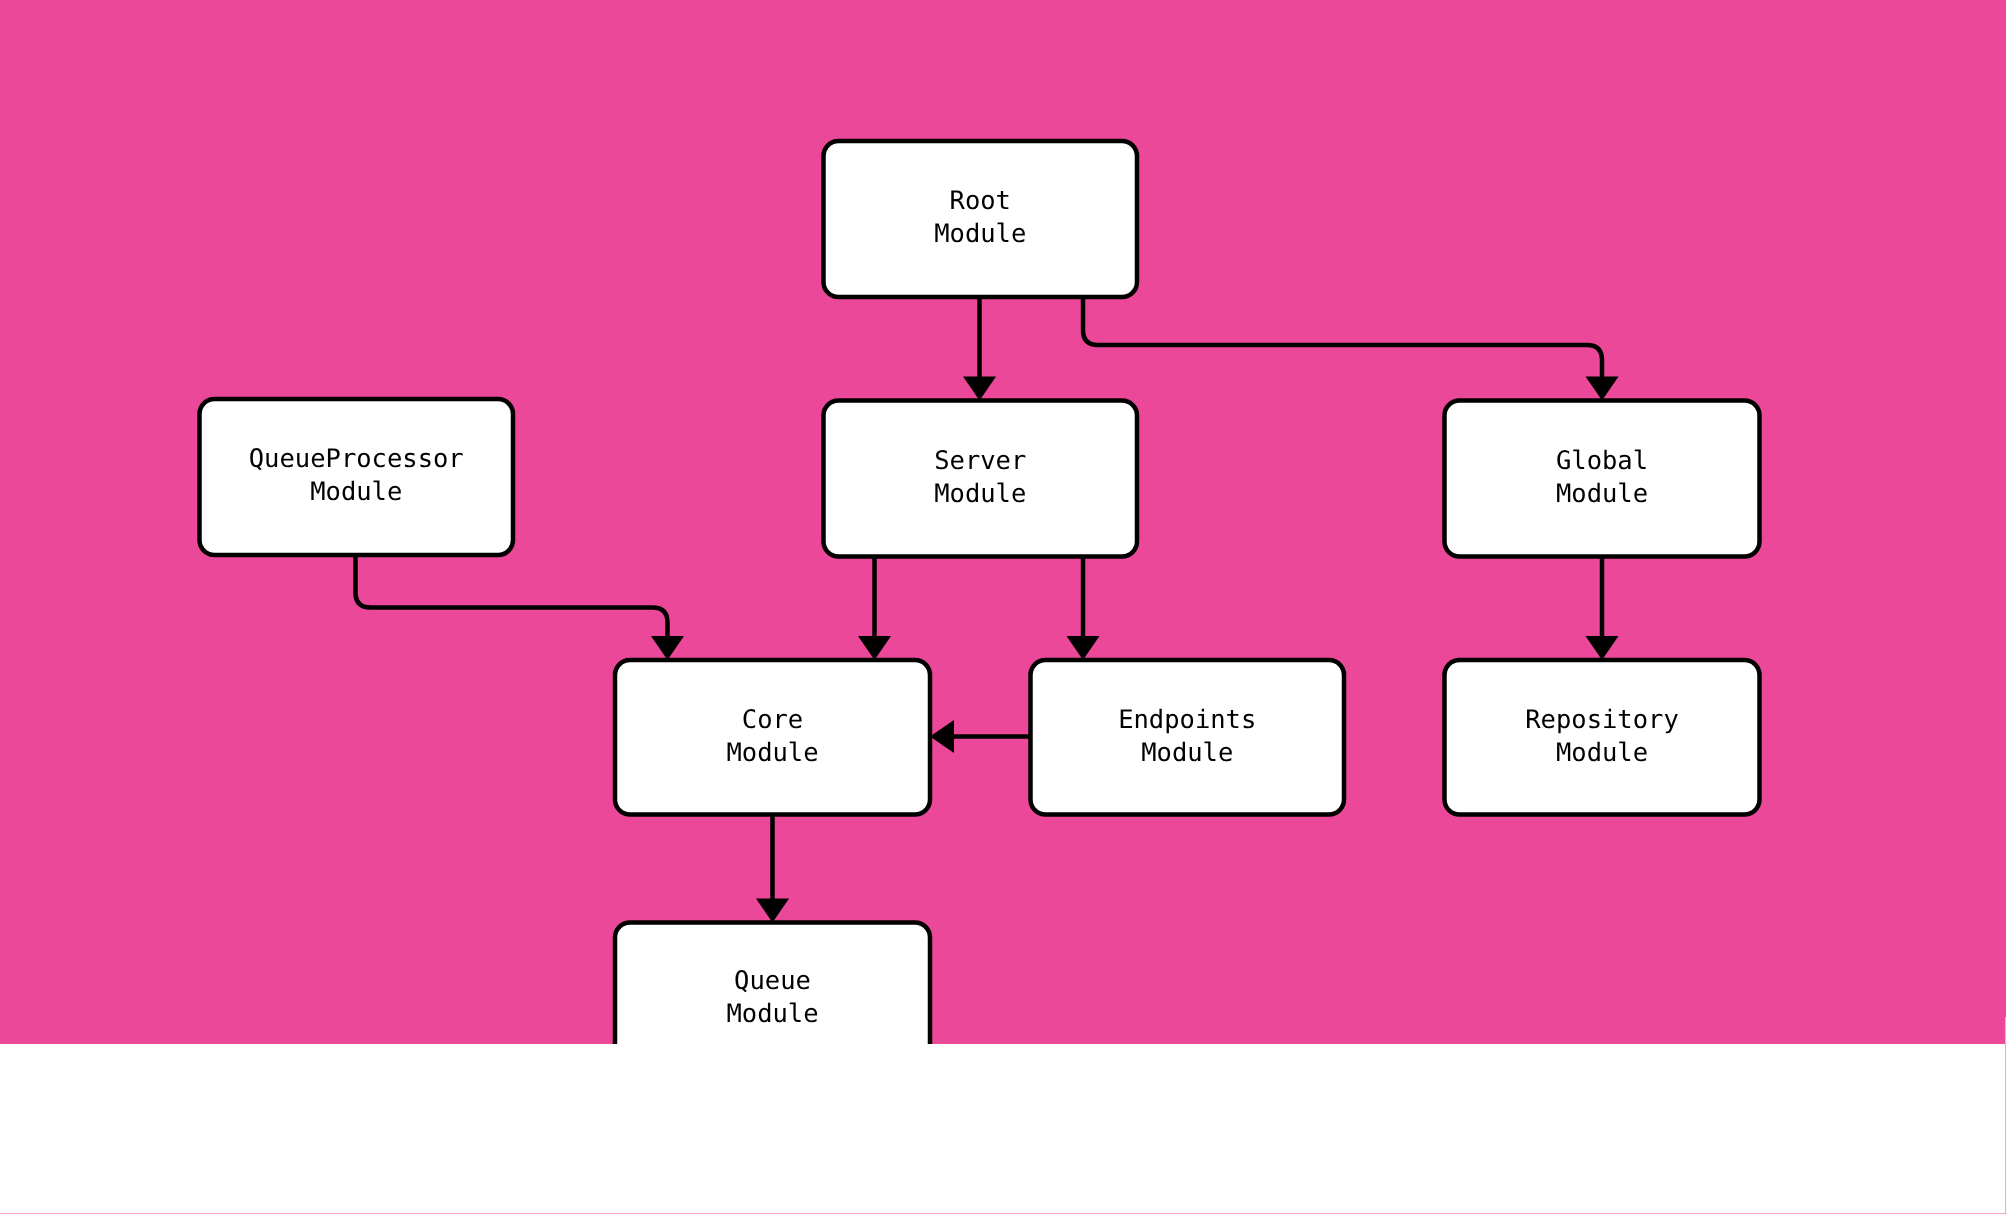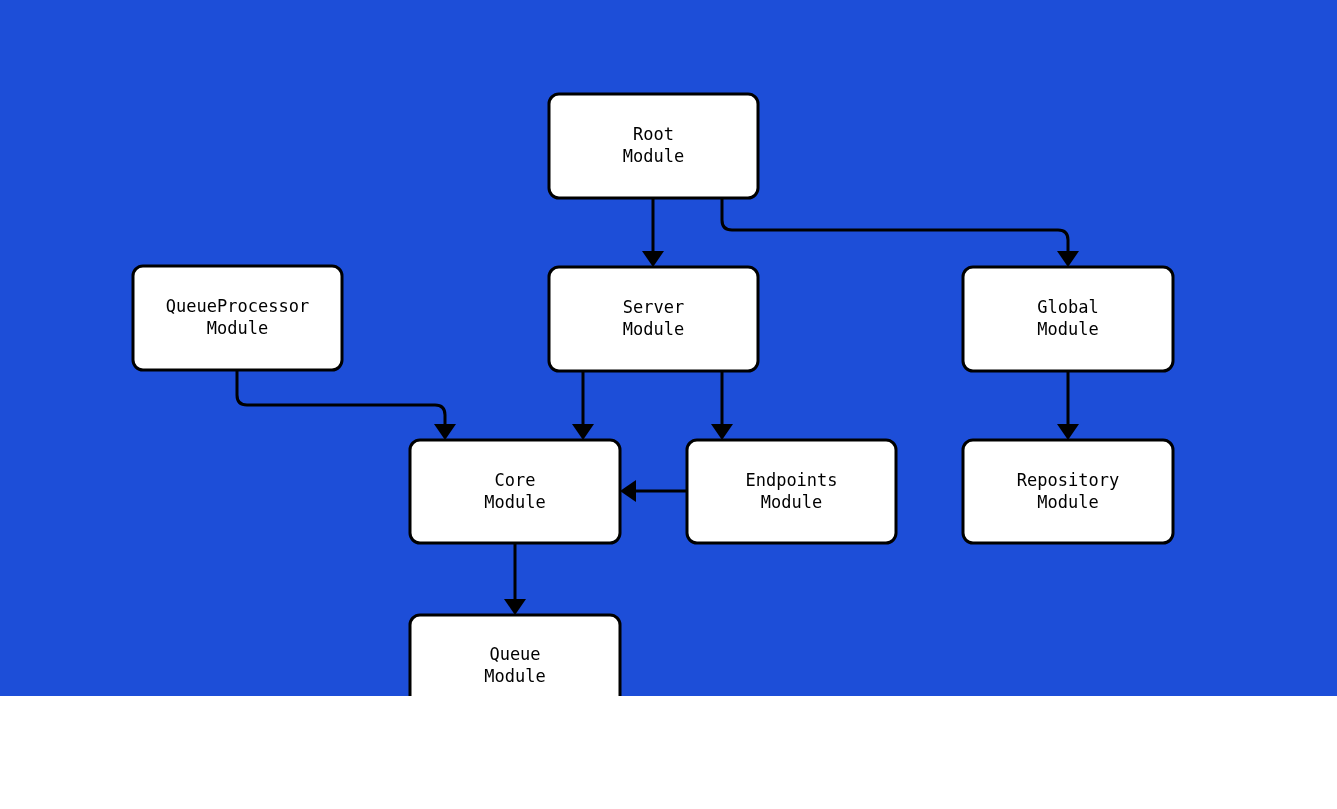--- a/index.html
+++ b/index.html
@@ -4,21 +4,21 @@
 <style>
   html, body {
     margin: 0;
     padding: 0;
     background: #ffffff;
   }
   #canvas {
     position: relative;
     width: 1337px;
     height: 696px;
-    background: #1d4ed8;
+    background: #ec4899;
     overflow: hidden;
   }
   svg#diagram {
     position: absolute;
     left: 0;
     top: 0;
     width: 1337px;
     height: 809px;
     display: block;
   }

